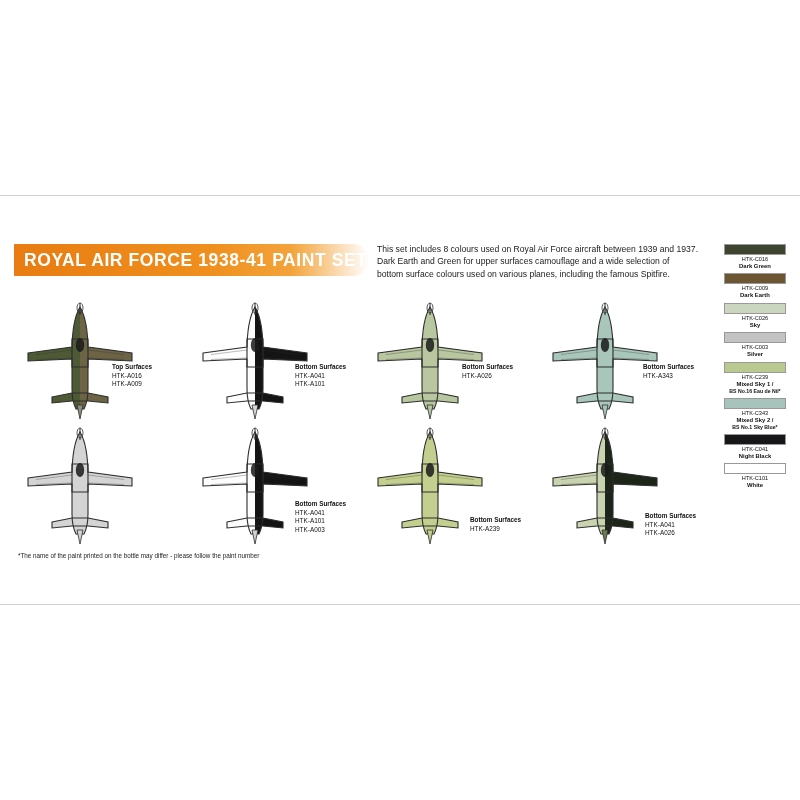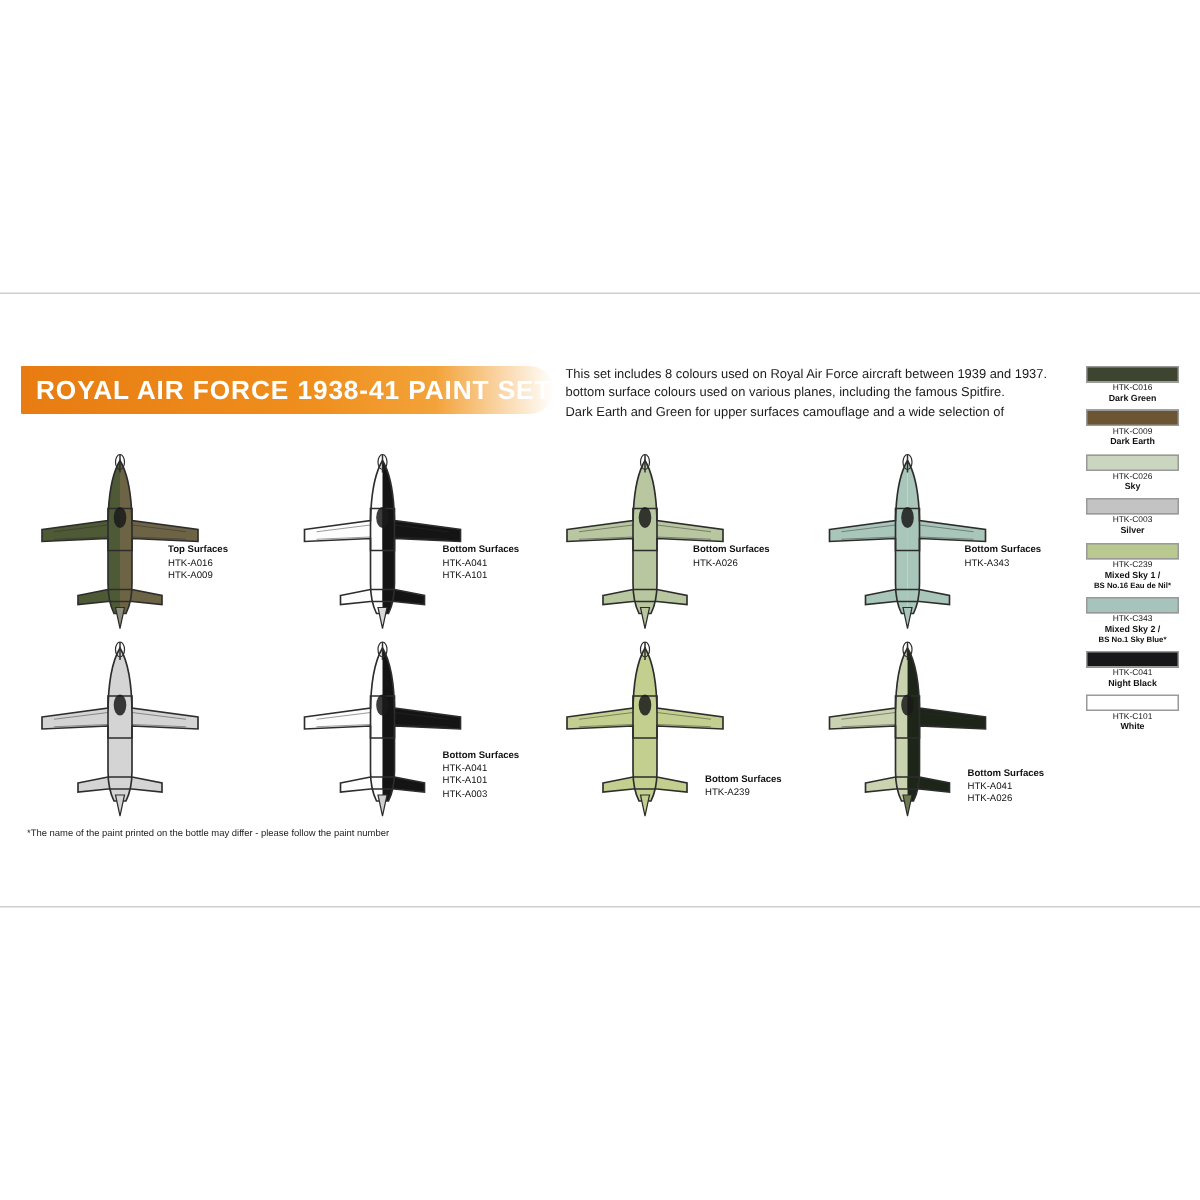--- a/index.html
+++ b/index.html
@@ -56,22 +56,22 @@
 <body>
 
 <div class="sheet">
 
   <div class="title-bar">
     <div class="t">ROYAL AIR FORCE  1938-41 PAINT SET</div>
   </div>
 
   <div class="intro">
     <div>This set includes 8 colours used on Royal Air Force aircraft between 1939 and 1937.</div>
+    <div>Dark Earth and Green for upper surfaces camouflage and a wide selection of</div>
     <div>bottom surface colours used on various planes, including the famous Spitfire.</div>
-    <div>Dark Earth and Green for upper surfaces camouflage and a wide selection of</div>
   </div>
 
   <div class="grid">
       <div class="cell" style="left: 0px; top: 0px;">
         <div class="plane">
   <svg viewBox="0 0 120 120" width="120" height="120">
     <defs>
       <clipPath id="clipL-plane-1">
                 <rect x="0" y="0" width="60" height="120"></rect>
               </clipPath>

